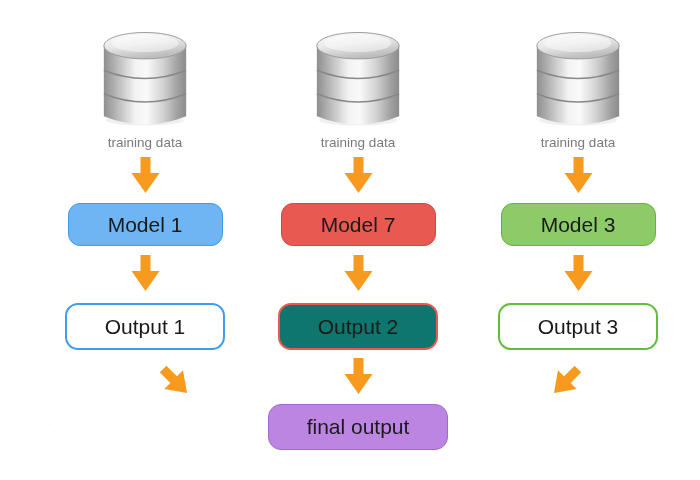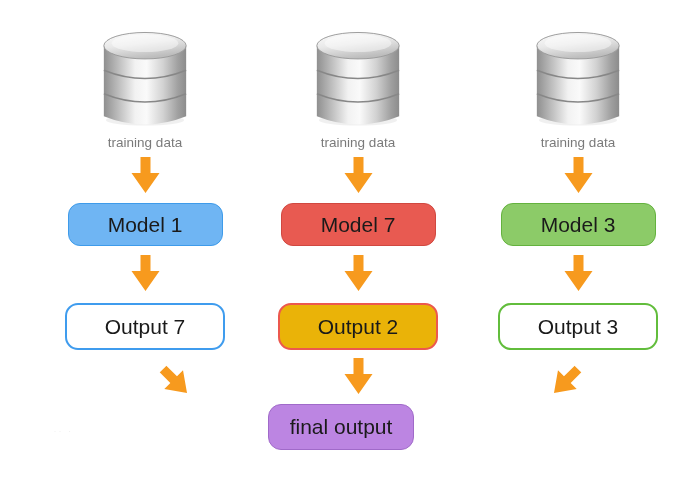--- a/index.html
+++ b/index.html
@@ -64,21 +64,21 @@
     width: 160px;
     height: 47px;
     background: #ffffff;
     border: 2px solid transparent;
     border-radius: 13px;
   }
   .final-box {
     position: absolute;
     left: 268px;
     top: 404px;
-    width: 146px;
+    width: 180px;
     height: 46px;
     border: 1.5px solid transparent;
     border-radius: 13px;
   }
   .faint-marks {
     position: absolute;
     left: 54px;
     top: 428px;
     font-size: 6px;
     letter-spacing: 3px;
@@ -124,21 +124,21 @@
     <svg class="arrow a1" width="29" height="36" viewBox="0 0 28 36">
       <polygon points="9,0 19,0 19,16 28,16 14,36 0,16 9,16" style="fill: rgb(247, 154, 30);"></polygon>
     </svg>
     <div class="box model-box" style="background-color: rgb(111, 181, 243); border-color: rgb(62, 155, 234);">
       <span>Model 1</span>
     </div>
     <svg class="arrow a2" width="29" height="36" viewBox="0 0 28 36">
       <polygon points="9,0 19,0 19,16 28,16 14,36 0,16 9,16" style="fill: rgb(247, 154, 30);"></polygon>
     </svg>
     <div class="box output-box" style="border-color: rgb(63, 156, 238); background-color: rgb(255, 255, 255);">
-      <span>Output 7</span>
+      <span>Output 1</span>
     </div>
     <svg class="arrow a3-diag-right" width="30" height="34" viewBox="0 0 28 36">
       <polygon points="9,0 19,0 19,16 28,16 14,36 0,16 9,16" style="fill: rgb(247, 154, 30);"></polygon>
     </svg>
   </div>
 
   <div class="column col-2">
     <svg class="db-icon" width="90" height="98" viewBox="0 0 90 100">
       <ellipse cx="45" cy="91" rx="40" ry="5.5" fill="#000000" opacity="0.06"></ellipse>
       <path d="M3,64 Q45,81 87,64 L87,87 Q45,104 3,87 Z" fill="url(#dbSide)"></path>
@@ -152,21 +152,21 @@
     <div class="training-label" style="color: rgb(122, 122, 122);">training data</div>
     <svg class="arrow a1" width="29" height="36" viewBox="0 0 28 36">
       <polygon points="9,0 19,0 19,16 28,16 14,36 0,16 9,16" style="fill: rgb(247, 154, 30);"></polygon>
     </svg>
     <div class="box model-box" style="background-color: rgb(232, 90, 81); border-color: rgb(208, 72, 64);">
       <span>Model 7</span>
     </div>
     <svg class="arrow a2" width="29" height="36" viewBox="0 0 28 36">
       <polygon points="9,0 19,0 19,16 28,16 14,36 0,16 9,16" style="fill: rgb(247, 154, 30);"></polygon>
     </svg>
-    <div class="box output-box" style="border-color: rgb(236, 88, 78); background-color: #eab308;">
+    <div class="box output-box" style="border-color: rgb(236, 88, 78); background-color: #0f766e;">
       <span>Output 2</span>
     </div>
     <svg class="arrow a3" width="29" height="36" viewBox="0 0 28 36">
       <polygon points="9,0 19,0 19,16 28,16 14,36 0,16 9,16" style="fill: rgb(247, 154, 30);"></polygon>
     </svg>
   </div>
 
   <div class="column col-3">
     <svg class="db-icon" width="90" height="98" viewBox="0 0 90 100">
       <ellipse cx="45" cy="91" rx="40" ry="5.5" fill="#000000" opacity="0.06"></ellipse>

